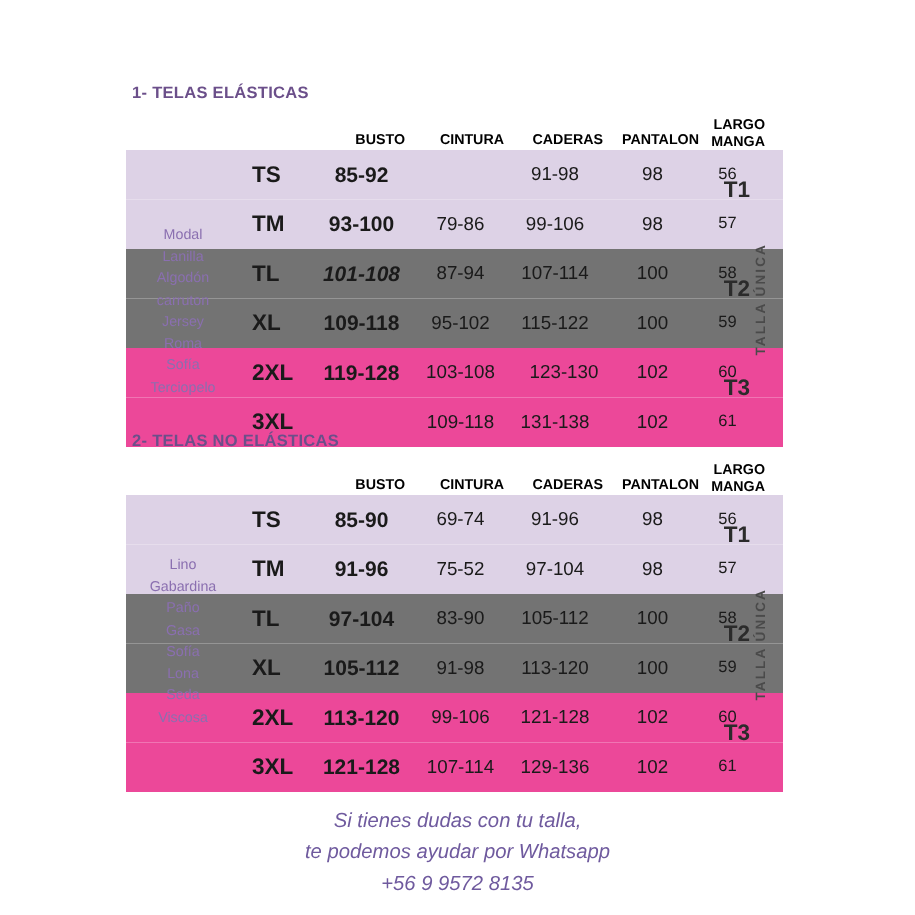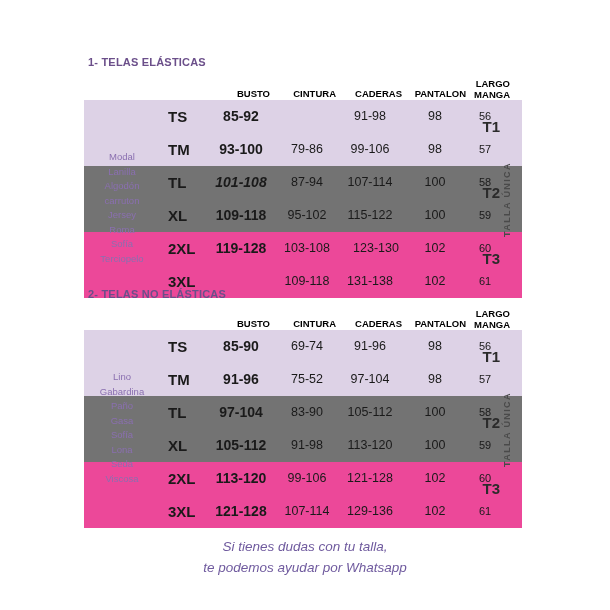--- a/index.html
+++ b/index.html
@@ -333,15 +333,16 @@
         <div class="tgroup" style="top:150px;">T3</div>
 
         <div class="talla-unica" style="top:10px; height:180px;">TALLA ÚNICA</div>
       </div>
     </div>
   </div>
 
   <div class="footer" id="footer-block">
     <div>Si tienes dudas con tu talla,</div>
     <div>te podemos ayudar por Whatsapp</div>
+    <div>+56 9 9572 8135</div>
   </div>
 
 </div>
 
 </body></html>

